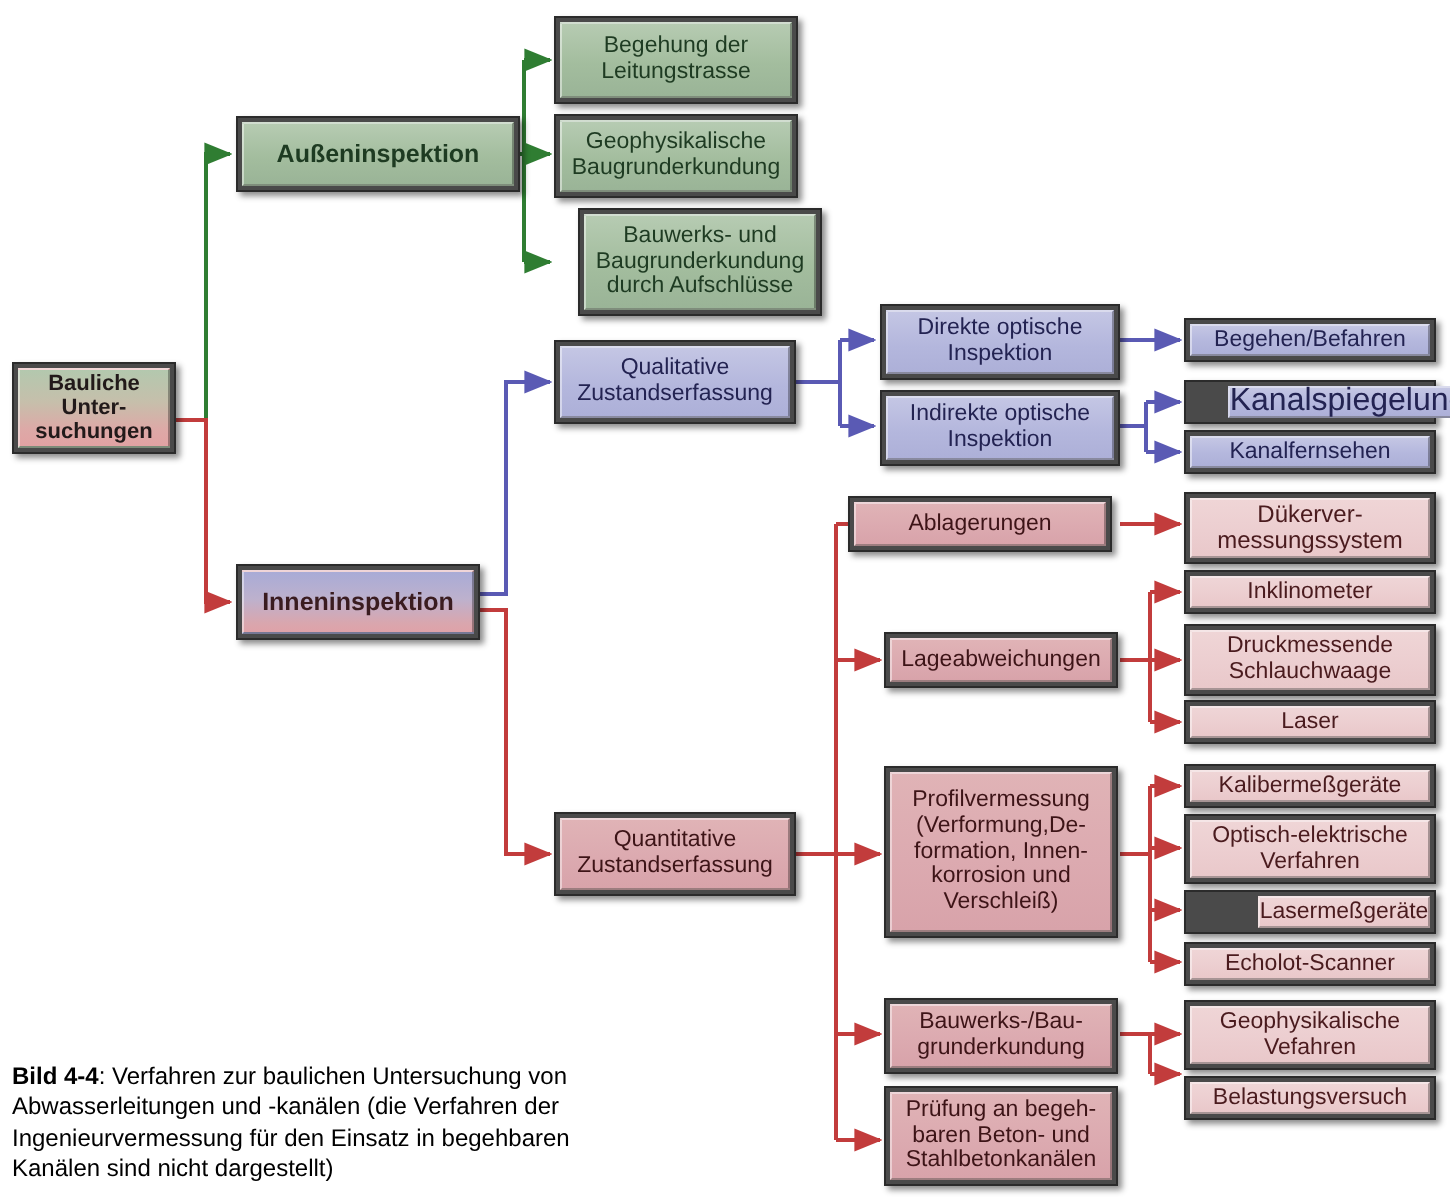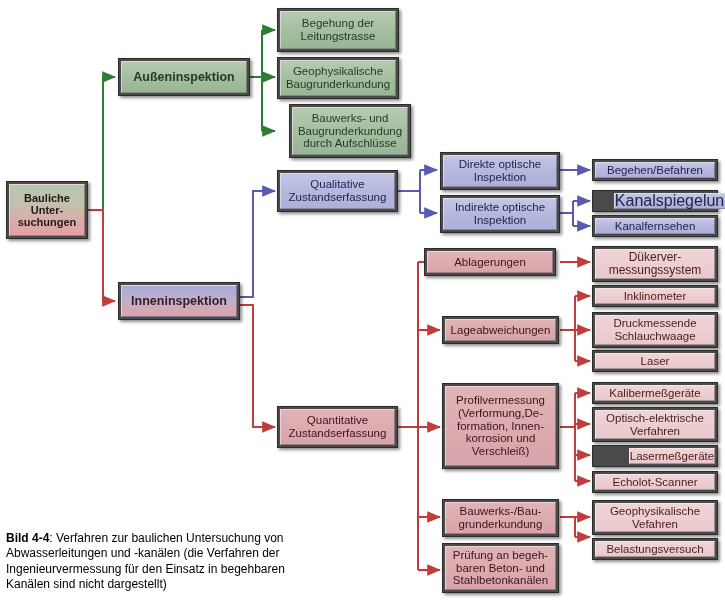--- a/index.html
+++ b/index.html
@@ -123,29 +123,29 @@
       <path d="M575,455 L590,455" stroke="#c23c3c" marker-end="url(#ar)"></path>
       <path d="M575,481 L590,481" stroke="#c23c3c" marker-end="url(#ar)"></path>
 
       <path d="M560,517 L575,517" stroke="#c23c3c"></path>
       <path d="M575,517 L575,537" stroke="#c23c3c"></path>
       <path d="M575,517 L590,517" stroke="#c23c3c" marker-end="url(#ar)"></path>
       <path d="M575,537 L590,537" stroke="#c23c3c" marker-end="url(#ar)"></path>
     </g>
   </svg>
 
-  <div class="node rootbox bold" style="left:6px;top:181px;width:82px;height:58px;">
+  <div class="node rootbox bold" style="left:6px;top:181px;width:82px;height:46px;">
     <div class="inner" style="font-size:11px;flex-direction:column;">
       <span>Bauliche</span>
       <span>Unter-</span>
       <span>suchungen</span>
     </div>
   </div>
 
-  <div class="node green bold" style="left:118px;top:58px;width:132px;height:38px;">
+  <div class="node green bold" style="left:118px;top:58px;width:142px;height:38px;">
     <div class="inner" style="font-size:12.5px;">
       <span>Außeninspektion</span>
     </div>
   </div>
 
   <div class="node innerbox bold" style="left:118px;top:282px;width:122px;height:38px;">
     <div class="inner" style="font-size:12.5px;">
       <span>Inneninspektion</span>
     </div>
   </div>

